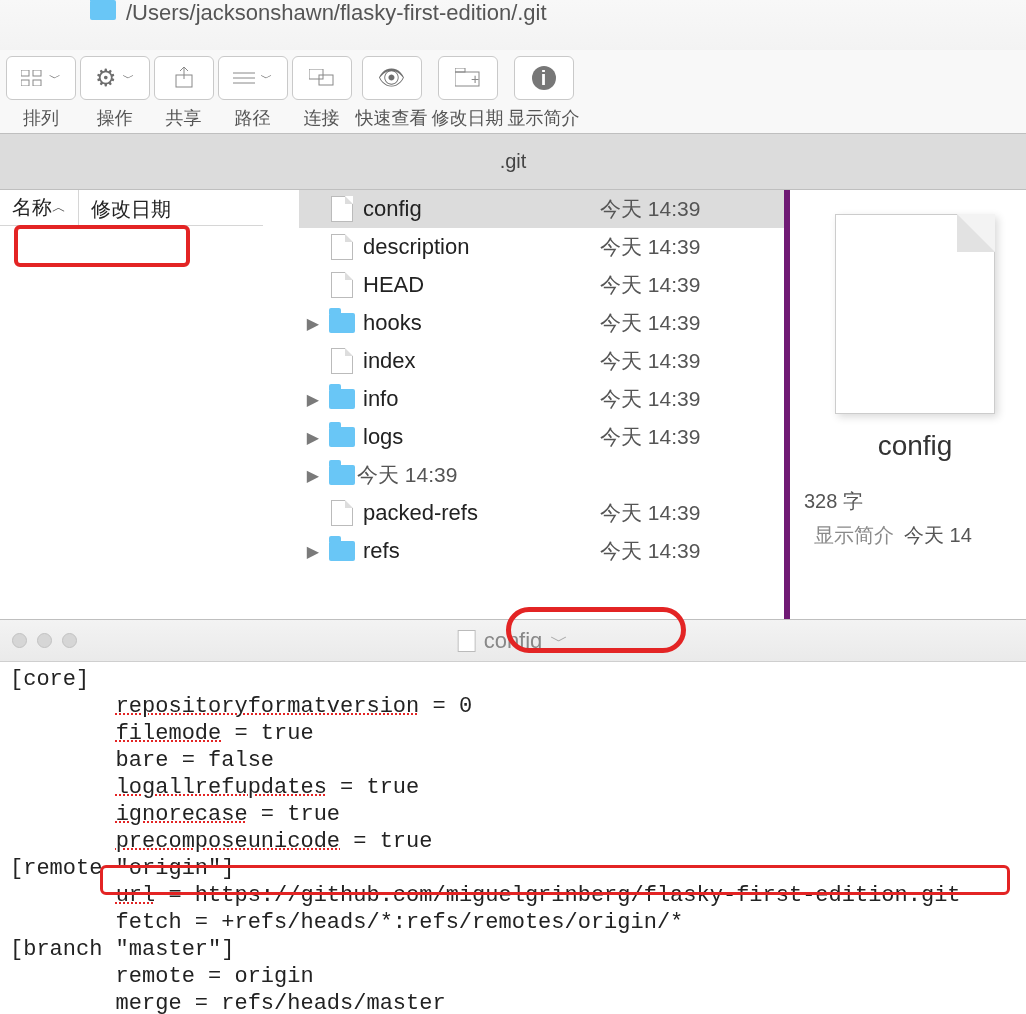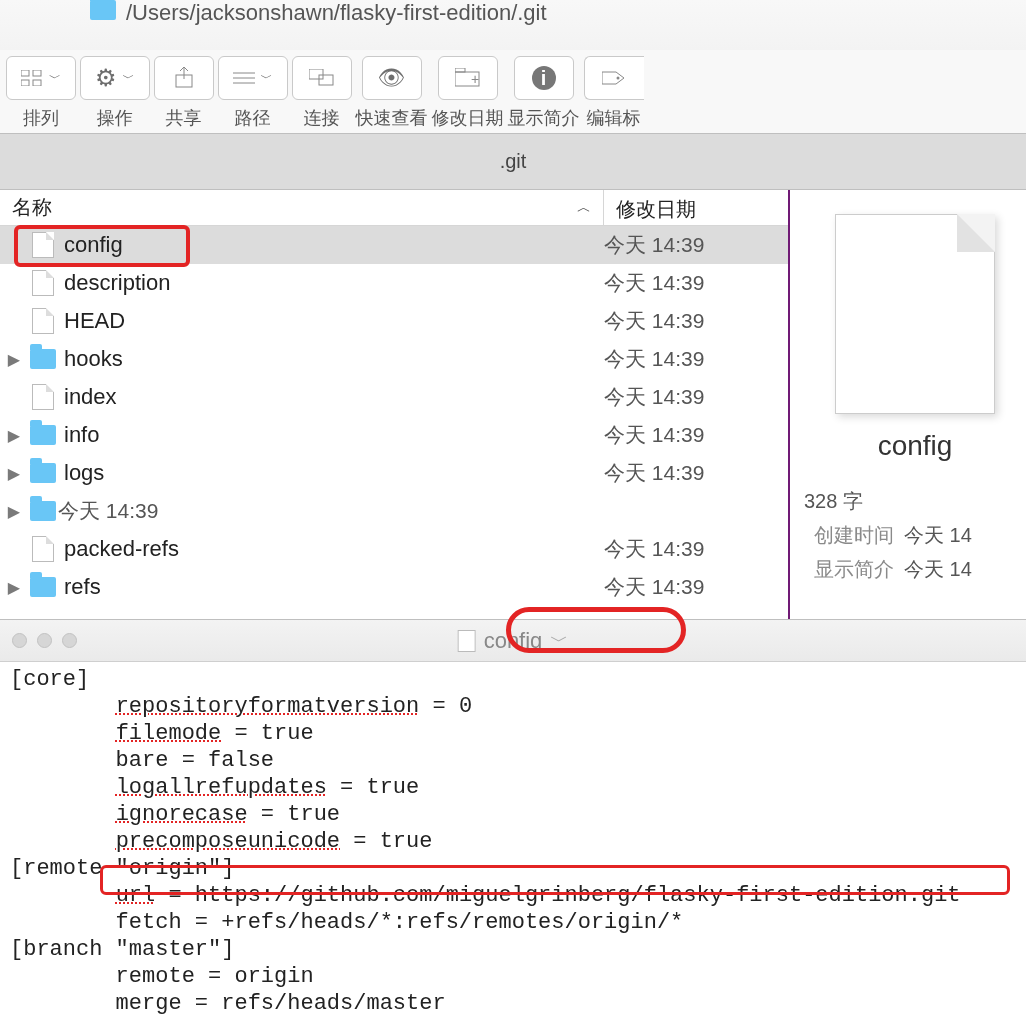--- a/index.html
+++ b/index.html
@@ -76,24 +76,25 @@
     font-size: 20px;
   }
   
   .split {
     display: flex;
     height: 430px;
     border-bottom: 1px solid #bfbfbf;
   }
   .filepane {
     flex: 1 1 auto;
-    border-right: 2px solid #701a75;
-    display: flex;
-    flex-direction: column;
+    border-right: 6px solid #701a75;
+    display: flex;
+    flex-direction: row;
     overflow: hidden;
+    gap: 36px;
   }
   .previewpane {
     width: 236px;
     flex-shrink: 0;
     background: #fff;
     padding: 14px 0 0 14px;
     font-size: 20px;
     color: #555;
   }
   
@@ -308,31 +309,20 @@
 
     <div class="tb-group">
       <div class="tb-btnrow">
           <div class="tb-btn single wide">
             <span style="display:inline-block;width:24px;height:24px;border-radius:50%;background:#777;color:#fff;text-align:center;line-height:24px;font-weight:bold;">i</span>
           </div>
         </div>
       <div class="tb-label">显示简介</div>
     </div>
 
-    <div class="tb-group">
-      <div class="tb-btnrow">
-          <div class="tb-btn single wide" style="border-right:none;border-top-right-radius:0;border-bottom-right-radius:0;">
-            <svg width="24" height="20">
-              <polygon points="0,4 14,4 22,10 14,16 0,16" fill="none" stroke="#888"></polygon>
-              <circle cx="16" cy="10" r="1.5" fill="#888"></circle>
-            </svg>
-          </div>
-        </div>
-      <div class="tb-label">编辑标</div>
-    </div>
   </div>
 
   <div class="tabbar">
     <span>.git</span>
   </div>
 
   <div class="split">
     <div class="filepane">
       <div class="cols">
         <div class="col          col-name">
@@ -424,21 +414,20 @@
             <div class="dt">今天 14:39</div>
           </div>
         </div>
     </div>
 
     <div class="previewpane">
       <div class="preview-doc"></div>
       <div class="preview-name">config</div>
       <div class="preview-meta">
         <div style="text-align:left;">328 字</div>
-        <div><span class="ml">创建时间</span><span>今天 14</span></div>
         <div><span class="ml">显示简介</span><span>今天 14</span></div>
       </div>
     </div>
   </div>
 
   <div class="editor-titlebar">
     <div class="traffic">
       <div class="dot"></div>
       <div class="dot"></div>
       <div class="dot"></div>

